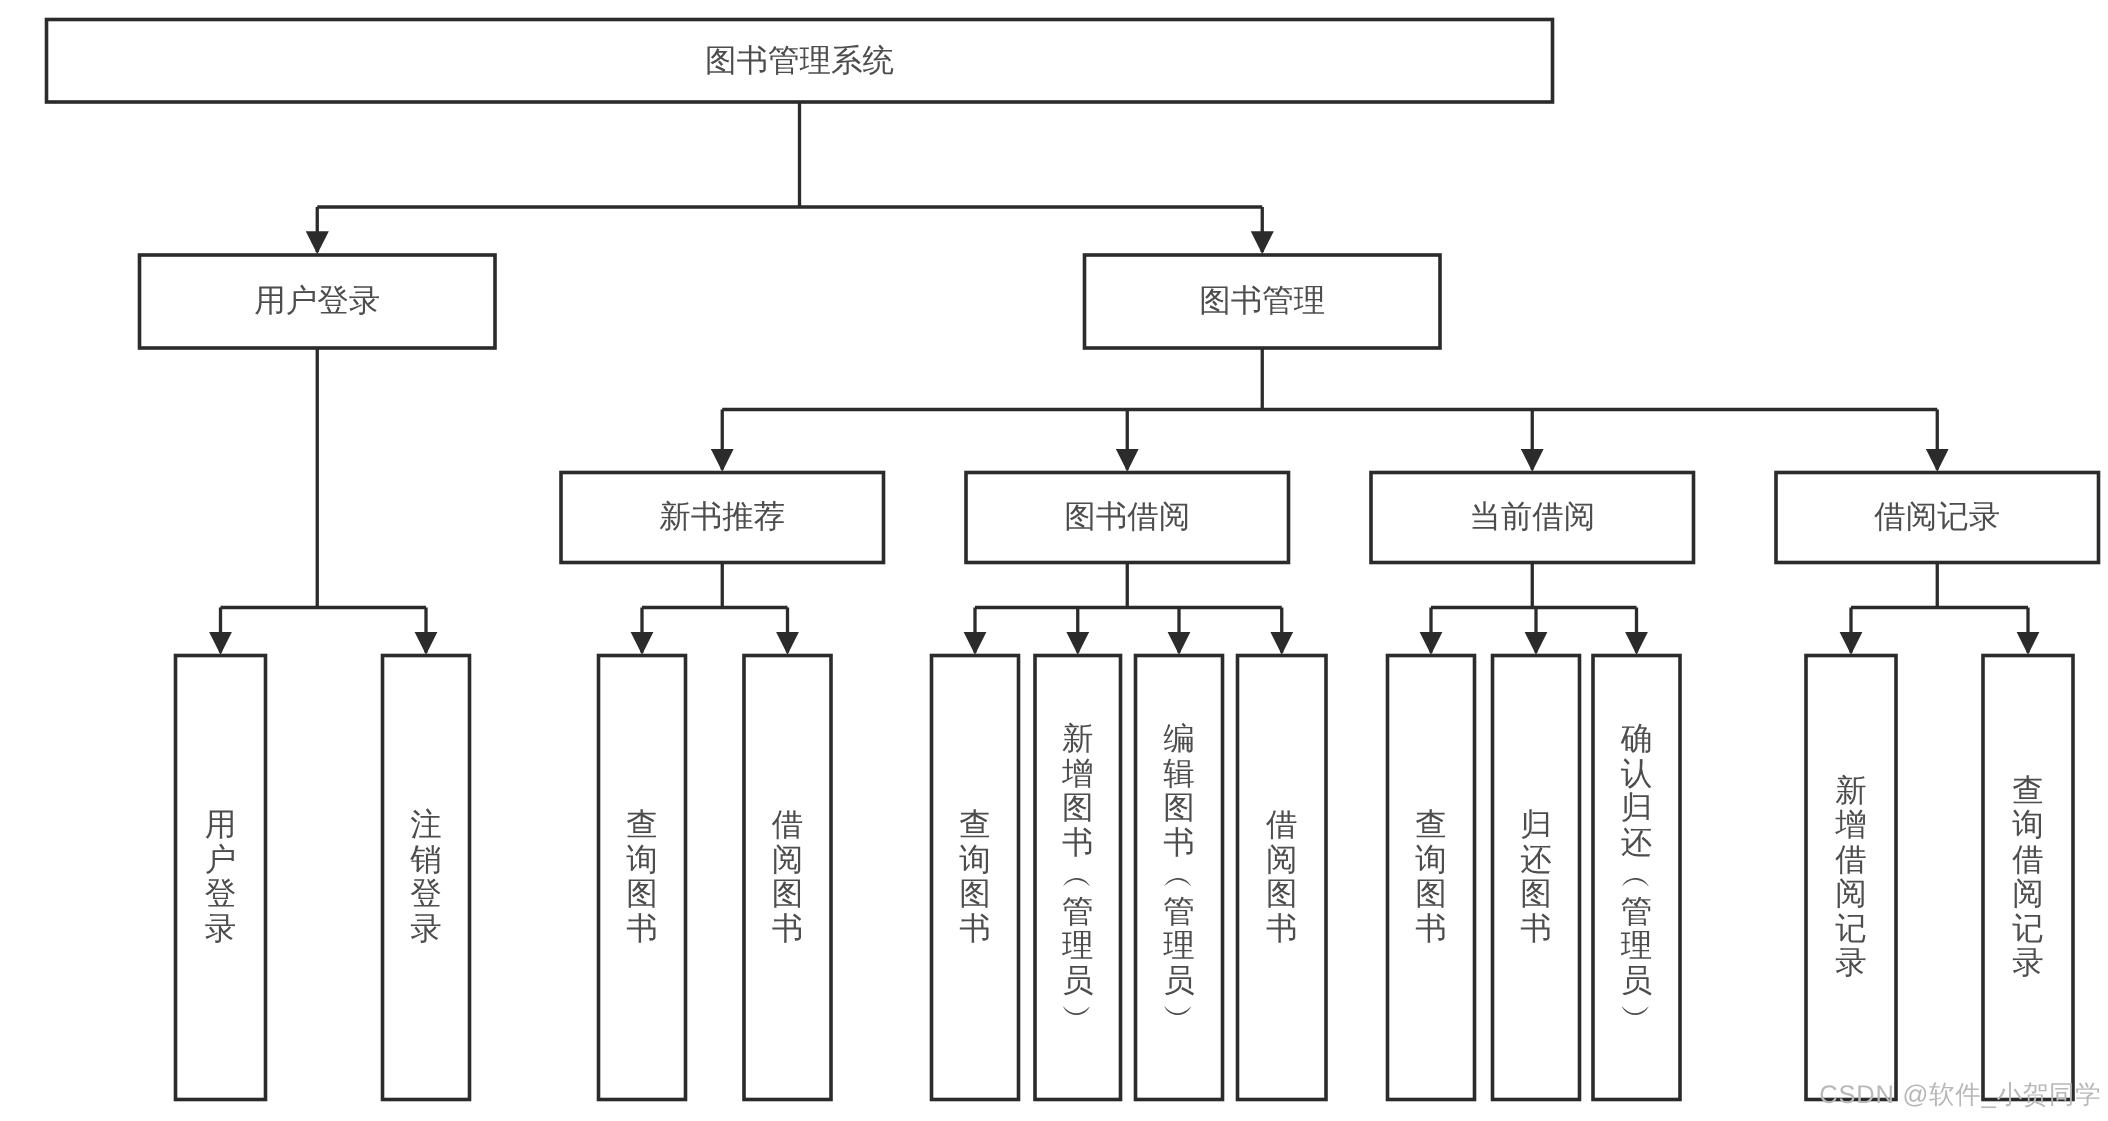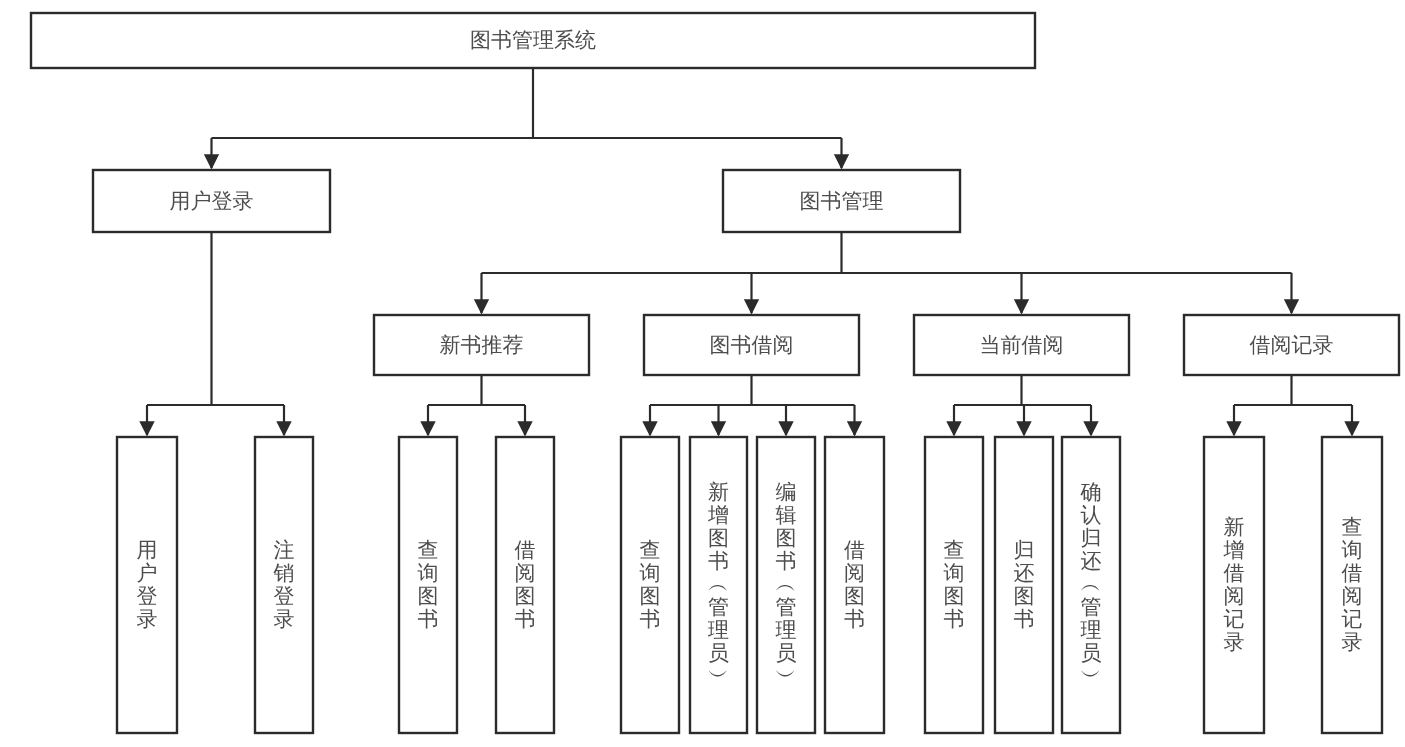--- a/index.html
+++ b/index.html
@@ -185,13 +185,14 @@
           <rect x="1192" y="437" width="60" height="296" class="node-box"></rect>
           <text x="1222" y="533.94" class="node-label-vertical"><tspan x="1222" dy="0">新</tspan><tspan x="1222" dy="23">增</tspan><tspan x="1222" dy="23">借</tspan><tspan x="1222" dy="23">阅</tspan><tspan x="1222" dy="23">记</tspan><tspan x="1222" dy="23">录</tspan></text>
         </g>
         <g>
           <rect x="1310" y="437" width="60" height="296" class="node-box"></rect>
           <text x="1340" y="533.94" class="node-label-vertical"><tspan x="1340" dy="0">查</tspan><tspan x="1340" dy="23">询</tspan><tspan x="1340" dy="23">借</tspan><tspan x="1340" dy="23">阅</tspan><tspan x="1340" dy="23">记</tspan><tspan x="1340" dy="23">录</tspan></text>
         </g>
       </g>
   </svg>
 
+  <div class="watermark">CSDN @软件_小贺同学</div>
 </div>
 
 </body></html>

